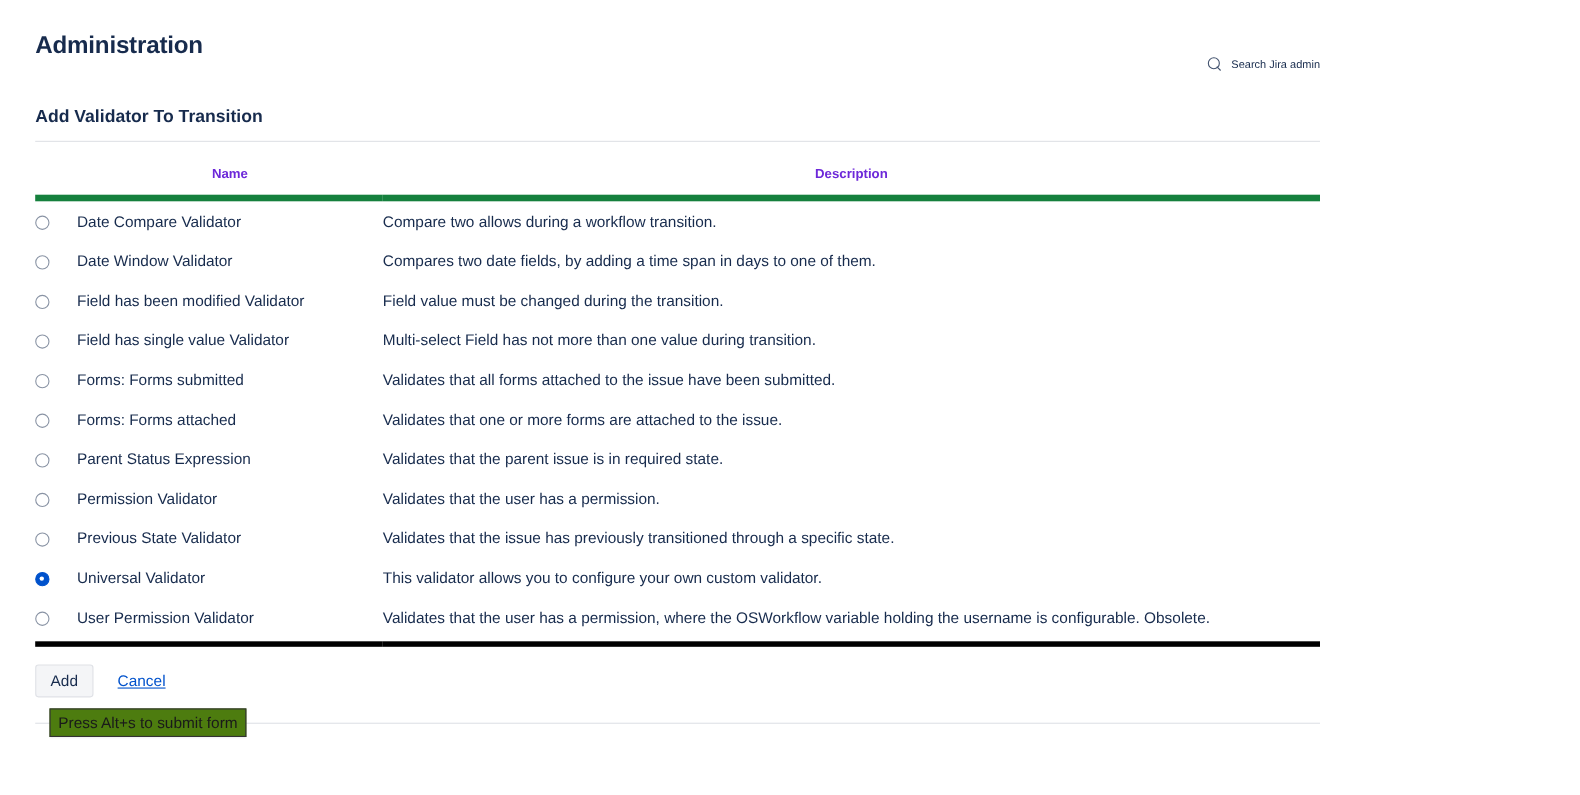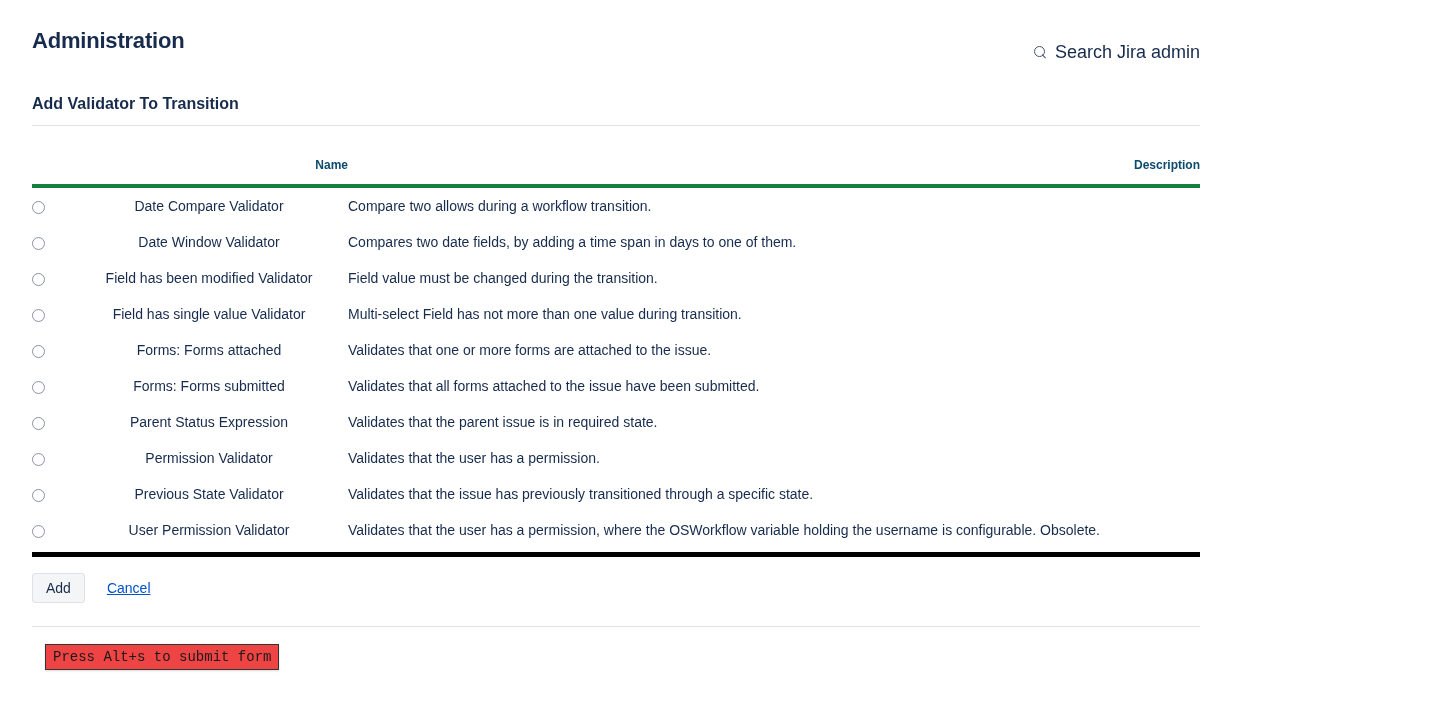--- a/index.html
+++ b/index.html
@@ -30,23 +30,23 @@
     font-weight: bold;
     color: #172b4d;
     letter-spacing: -0.2px;
     line-height: 26px;
     margin: 0;
   }
   .search-admin {
     display: flex;
     align-items: center;
     gap: 7px;
-    font-size: 18px;
-    color: #172b4d;
-    margin-top: 14px;
+    font-size: 10px;
+    color: #172b4d;
+    margin-top: 24px;
     cursor: pointer;
   }
   .search-admin .magnifier {
     display: inline-block;
     width: 14px;
     height: 14px;
     position: relative;
   }
   .search-admin .magnifier::before {
     content: "";
@@ -62,39 +62,39 @@
     left: 8px; top: 8px;
     width: 5px; height: 1.4px;
     background: #42526e;
     transform: rotate(45deg);
     transform-origin: left center;
   }
   .section-title {
     font-size: 16px;
     font-weight: bold;
     color: #172b4d;
-    margin: 32px 0 16px 0;
+    margin: 32px 0 6px 0;
     padding-bottom: 12px;
     border-bottom: 1px solid #dfe1e6;
   }
   table.validators {
     width: 100%;
     border-collapse: collapse;
     margin-top: 0;
   }
   table.validators th {
-    text-align: right;
+    text-align: center;
     font-size: 12px;
     font-weight: bold;
-    color: #0c4a6e;
+    color: #6d28d9;
     padding: 16px 0 12px 0;
-    border-bottom: 4px solid #15803d;
+    border-bottom: 6px solid #15803d;
   }
   th.col-radio, td.col-radio { width: 38px; padding-left: 0; }
-  th.col-name, td.col-name { width: 278px; text-align: center; }
+  th.col-name, td.col-name { width: 278px; }
   th.col-desc, td.col-desc { width: auto; }
   td.col-name span, td.col-desc span { display: inline-block; }
   table.validators td {
     font-size: 14px;
     color: #172b4d;
     padding: 9px 0;
     vertical-align: middle;
     line-height: 18px;
   }
   table.validators tbody tr:last-child td {
@@ -158,29 +158,28 @@
     left: 0;
     right: 0;
     bottom: -24px;
     height: 1px;
     background: #dfe1e6;
   }
   .tooltip {
     position: absolute;
     left: 45px;
     top: 644px;
-    background: #ef4444;
+    background: #4d7c0f;
     border: 1px solid #333333;
     color: #1a1a1a;
     font-size: 14px;
     line-height: 18px;
     padding: 3px 7px;
     white-space: nowrap;
     box-shadow: 0 1px 2px rgba(0,0,0,0.15);
-    font-family: Liberation Mono, monospace;
   }
 </style>
 </head>
 <body>
 
 <div class="page">
 
   <div class="top-bar">
     <h1 class="admin-title">Administration</h1>
     <div class="search-admin">
@@ -215,42 +214,47 @@
           <td class="col-name"><span>Field has been modified Validator</span></td>
           <td class="col-desc"><span>Field value must be changed during the transition.</span></td>
         </tr>
         <tr>
           <td class="col-radio"><input type="radio" name="validator" class="radio" style=""></td>
           <td class="col-name"><span>Field has single value Validator</span></td>
           <td class="col-desc"><span>Multi-select Field has not more than one value during transition.</span></td>
         </tr>
         <tr>
           <td class="col-radio"><input type="radio" name="validator" class="radio" style=""></td>
+          <td class="col-name"><span>Forms: Forms submitted</span></td>
+          <td class="col-desc"><span>Validates that all forms attached to the issue have been submitted.</span></td>
+        </tr>
+        <tr>
+          <td class="col-radio"><input type="radio" name="validator" class="radio" style=""></td>
           <td class="col-name"><span>Forms: Forms attached</span></td>
           <td class="col-desc"><span>Validates that one or more forms are attached to the issue.</span></td>
         </tr>
         <tr>
           <td class="col-radio"><input type="radio" name="validator" class="radio" style=""></td>
-          <td class="col-name"><span>Forms: Forms submitted</span></td>
-          <td class="col-desc"><span>Validates that all forms attached to the issue have been submitted.</span></td>
-        </tr>
-        <tr>
-          <td class="col-radio"><input type="radio" name="validator" class="radio" style=""></td>
           <td class="col-name"><span>Parent Status Expression</span></td>
           <td class="col-desc"><span>Validates that the parent issue is in required state.</span></td>
         </tr>
         <tr>
           <td class="col-radio"><input type="radio" name="validator" class="radio" style=""></td>
           <td class="col-name"><span>Permission Validator</span></td>
           <td class="col-desc"><span>Validates that the user has a permission.</span></td>
         </tr>
         <tr>
           <td class="col-radio"><input type="radio" name="validator" class="radio" style=""></td>
           <td class="col-name"><span>Previous State Validator</span></td>
           <td class="col-desc"><span>Validates that the issue has previously transitioned through a specific state.</span></td>
+        </tr>
+        <tr>
+          <td class="col-radio"><input type="radio" name="validator" class="radio" checked="" style=""></td>
+          <td class="col-name"><span>Universal Validator</span></td>
+          <td class="col-desc"><span>This validator allows you to configure your own custom validator.</span></td>
         </tr>
         <tr>
           <td class="col-radio"><input type="radio" name="validator" class="radio" style=""></td>
           <td class="col-name"><span>User Permission Validator</span></td>
           <td class="col-desc"><span>Validates that the user has a permission, where the OSWorkflow variable holding the username is configurable. Obsolete.</span></td>
         </tr>
       </tbody>
   </table>
 
   <div class="footer">

